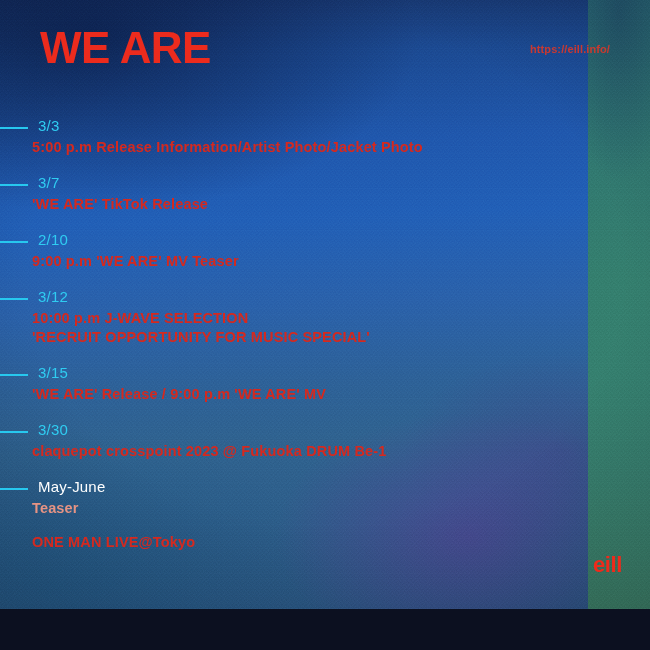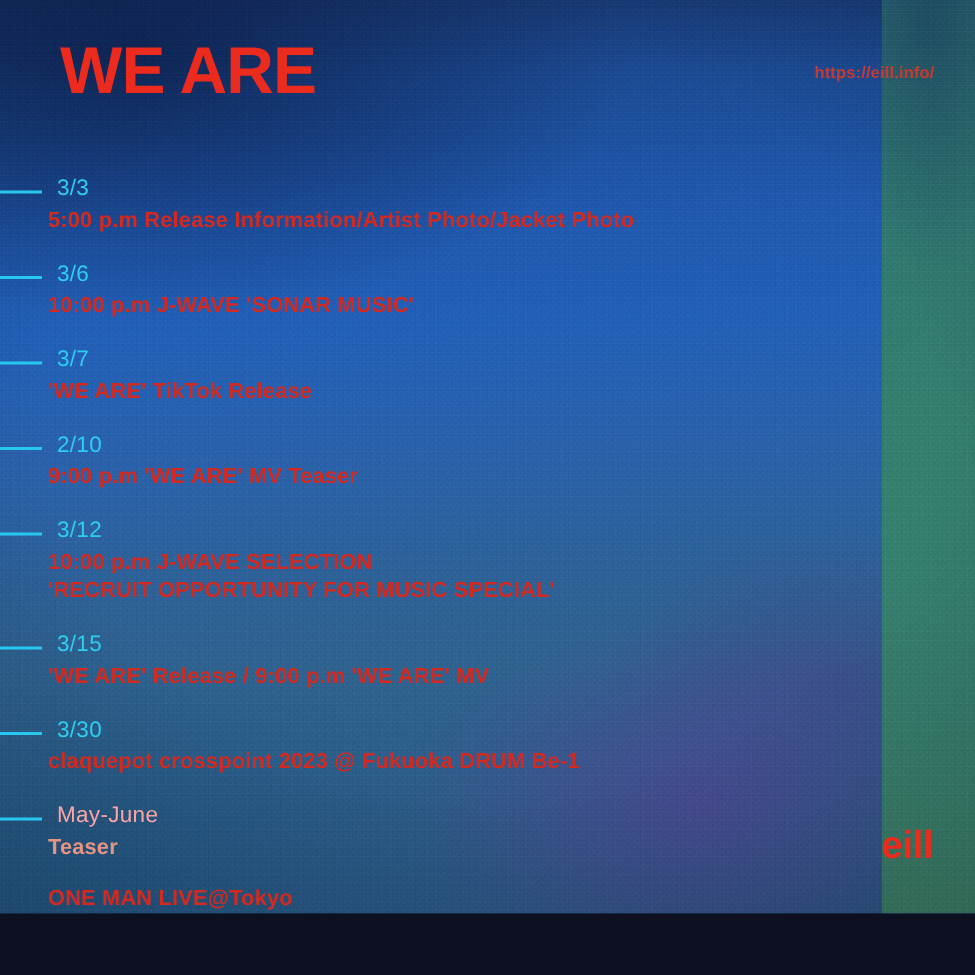--- a/index.html
+++ b/index.html
@@ -104,21 +104,21 @@
     font-size: 44px;
     font-weight: 700;
     letter-spacing: -0.6px;
     line-height: 1;
     color: #ec2b1d;
     white-space: nowrap;
   }
 
   .site-url {
     position: absolute;
-    right: 27px;
+    right: 40px;
     top: 43px;
     font-size: 11px;
     font-weight: 700;
     letter-spacing: .1px;
     color: #d8372a;
     opacity: .92;
     white-space: nowrap;
     text-align: right;
   }
 
@@ -150,21 +150,21 @@
     left: 38px;
     top: 0;
     font-size: 15px;
     font-weight: 400;
     letter-spacing: .2px;
     color: #2fcdf2;
     line-height: 20px;
     white-space: nowrap;
   }
   .date.muted {
-    color: #fca5a5;
+    color: #ffffff;
   }
   .lines {
     margin-top: 2px;
     padding-left: 32px;
   }
   .line {
     font-size: 14.5px;
     font-weight: 700;
     letter-spacing: .15px;
     line-height: 19px;
@@ -172,21 +172,21 @@
     white-space: nowrap;
   }
   .line.muted {
     color: #e79484;
   }
 
   .logo {
     position: absolute;
     right: 28px;
     bottom: 33px;
-    font-size: 26px;
+    font-size: 22px;
     font-weight: 700;
     letter-spacing: -0.4px;
     color: #ef2a1b;
     line-height: 1;
   }
 
   
   .bg-noise-top {
     position: absolute;
     inset: 0;
@@ -224,29 +224,20 @@
             <span class="dash"></span>
             <span class="date">3/3</span>
           </div>
           <div class="lines">
             <div class="line">5:00 p.m Release Information/Artist Photo/Jacket Photo</div>
           </div>
         </div>
         <div class="entry">
           <div class="entry-head">
             <span class="dash"></span>
-            <span class="date">3/6</span>
-          </div>
-          <div class="lines">
-            <div class="line">10:00 p.m J-WAVE 'SONAR MUSIC'</div>
-          </div>
-        </div>
-        <div class="entry">
-          <div class="entry-head">
-            <span class="dash"></span>
             <span class="date">3/7</span>
           </div>
           <div class="lines">
             <div class="line">'WE ARE' TikTok Release</div>
           </div>
         </div>
         <div class="entry">
           <div class="entry-head">
             <span class="dash"></span>
             <span class="date">2/10</span>

